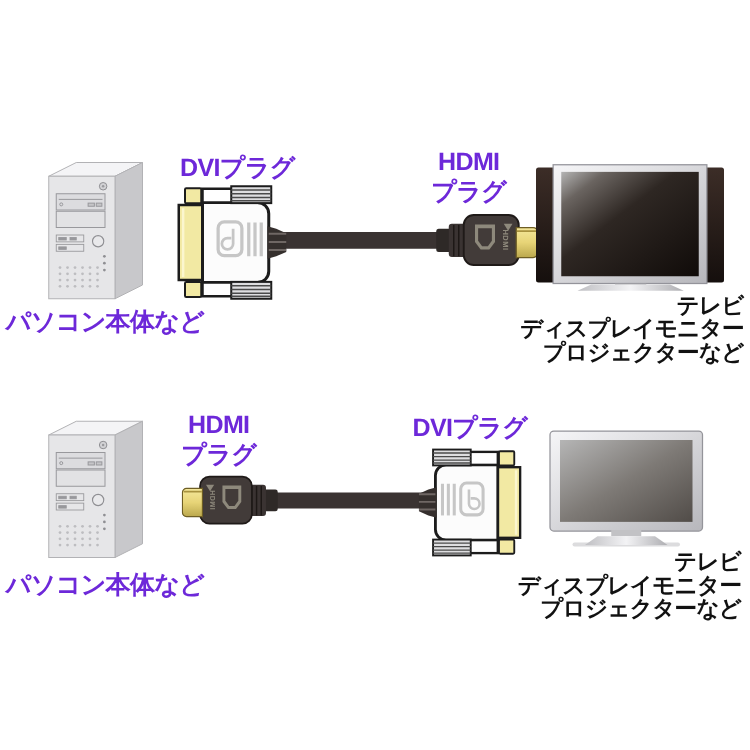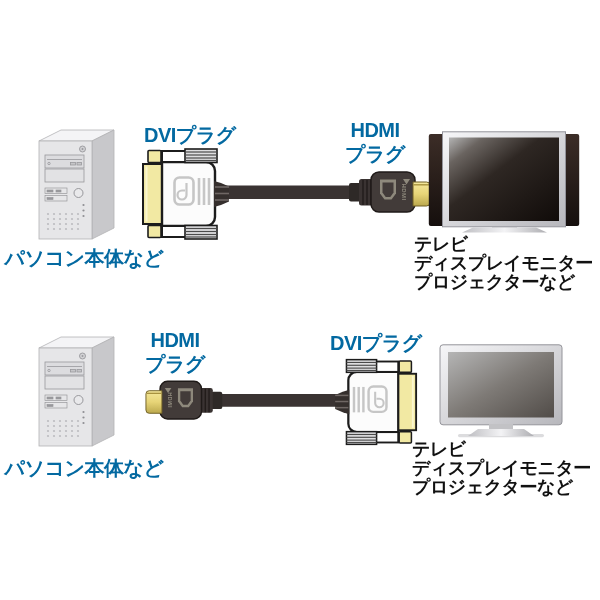--- a/index.html
+++ b/index.html
@@ -2,26 +2,26 @@
 <html><head>
 <meta charset="utf-8">
 <style>
   html,body{margin:0;padding:0;background:#fff;}
   #stage{
     position:relative;width:600px;height:600px;background:#ffffff;overflow:hidden;
     font-family:"Liberation Sans","DejaVu Sans",sans-serif;
   }
   .abs{position:absolute;}
   .label{
-    position:absolute;font-weight:bold;color:#0369a1;white-space:nowrap;
+    position:absolute;font-weight:bold;color:#6d28d9;white-space:nowrap;
     letter-spacing:-0.5px;font-size:20px;line-height:24px;
   }
   .label.center{text-align:center;}
   .display-label{
-    position:absolute;font-weight:bold;color:#111;text-align:left;
+    position:absolute;font-weight:bold;color:#111;text-align:right;
     font-size:18px;line-height:19px;letter-spacing:-0.5px;white-space:nowrap;
   }
   .defs-holder{position:absolute;width:0;height:0;overflow:hidden;}
   .mirror{transform:scaleX(-1);}
 </style>
 </head>
 <body>
 
 <div id="stage">
 

